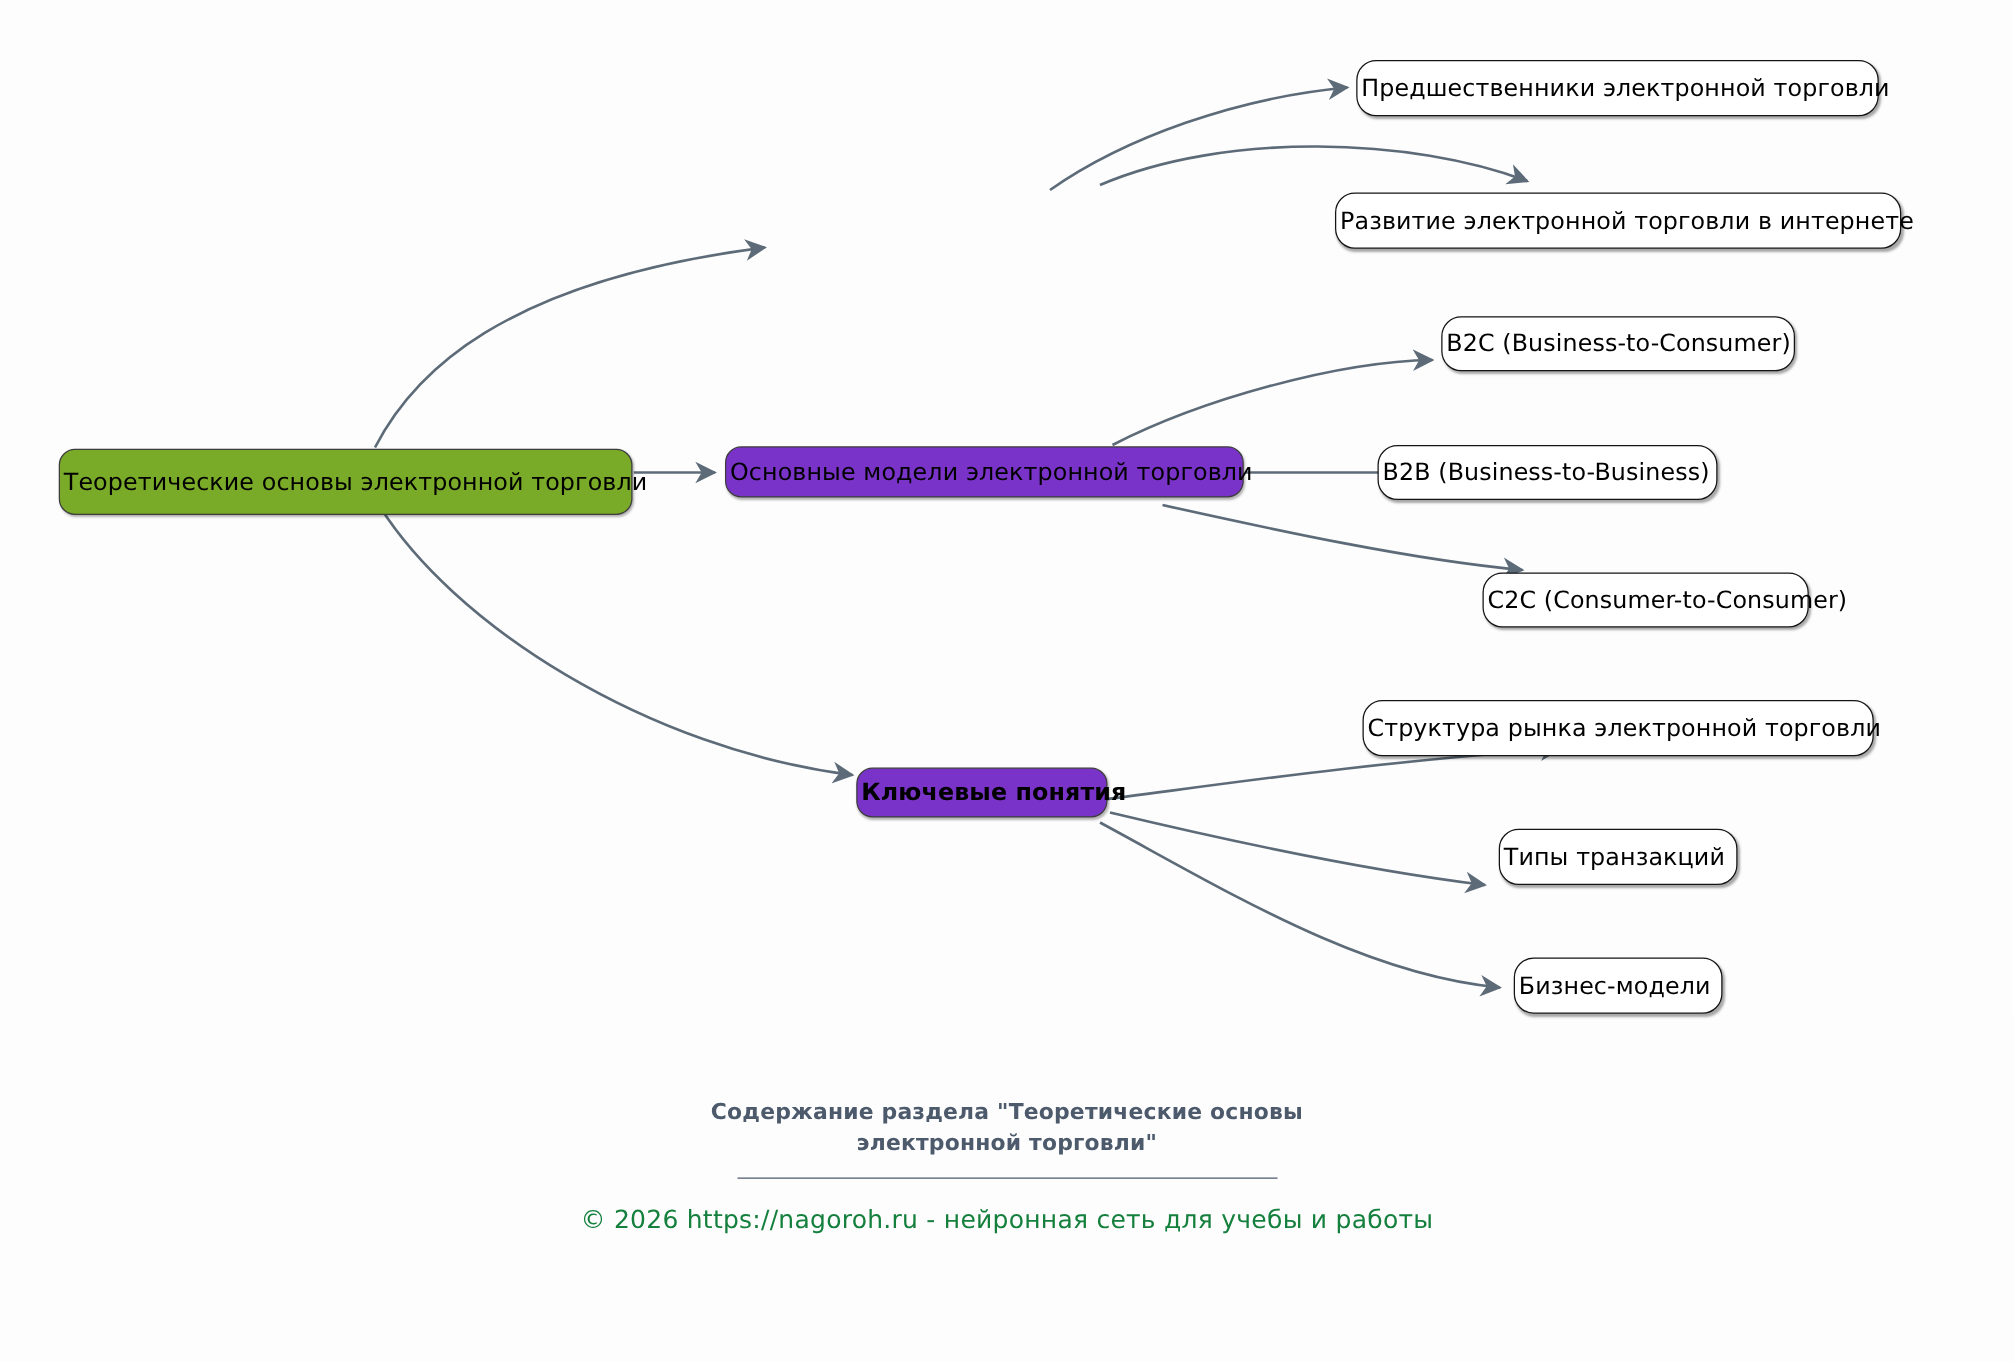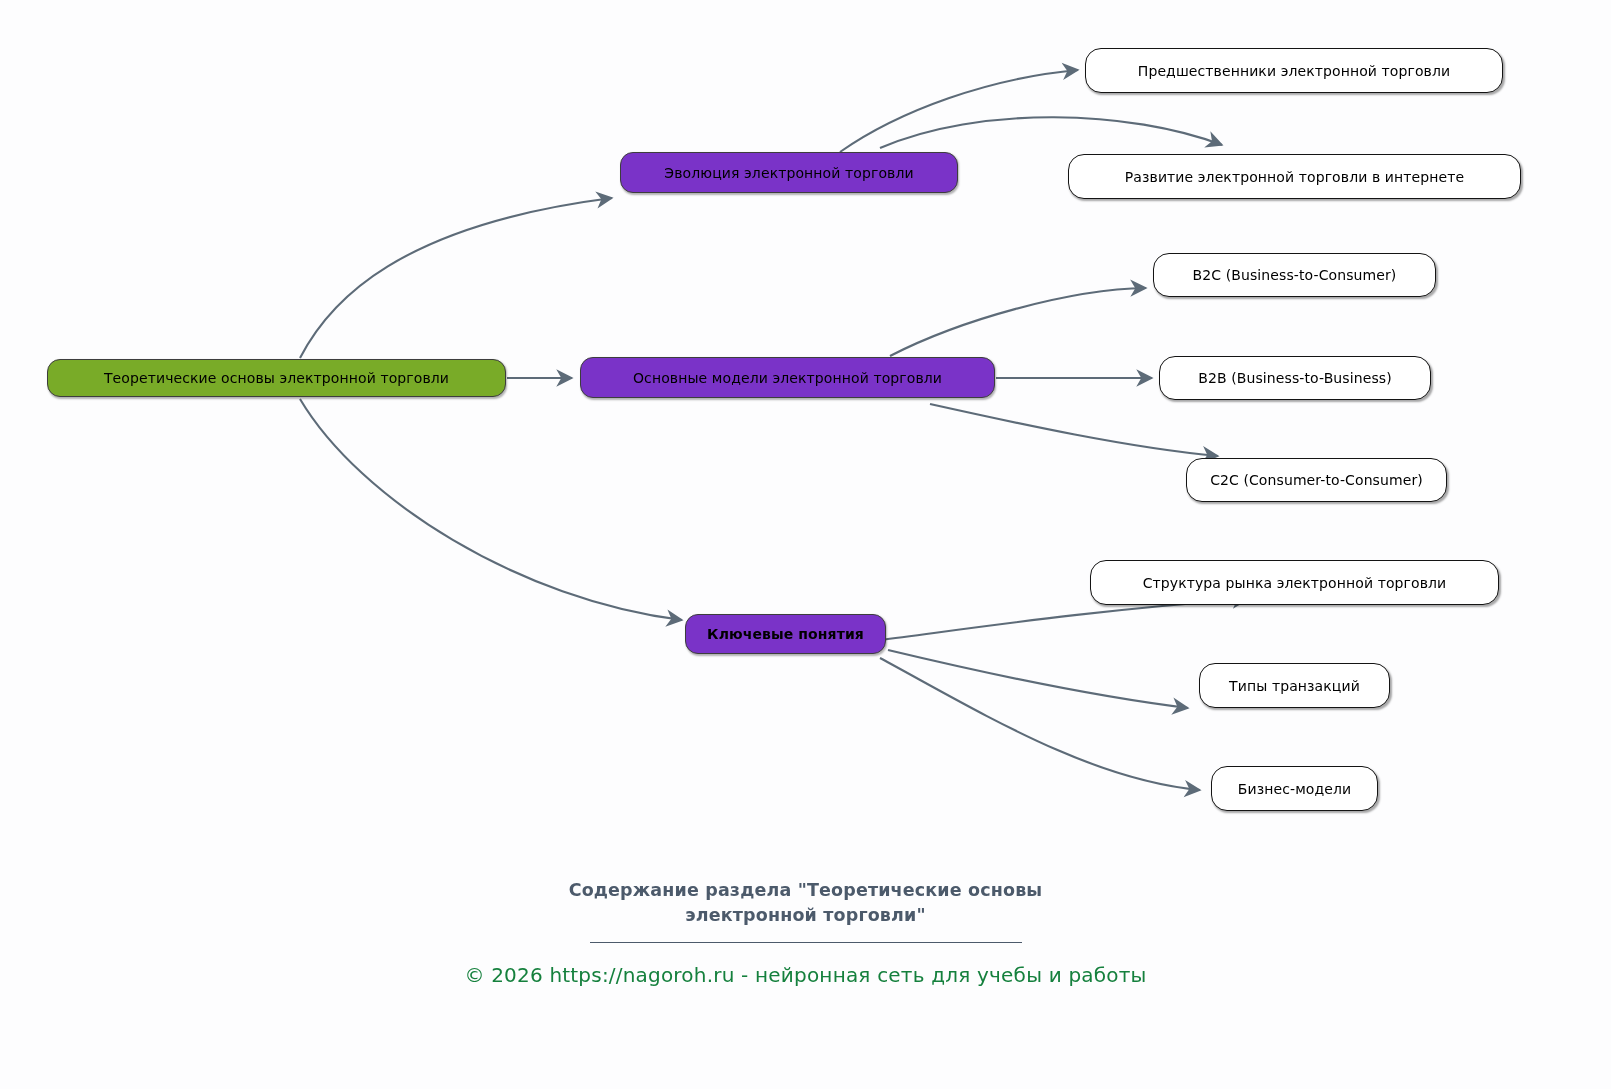--- a/index.html
+++ b/index.html
@@ -23,24 +23,24 @@
     top: 0;
     width: 1611px;
     height: 1089px;
     pointer-events: none;
   }
   .node {
     position: absolute;
     box-sizing: border-box;
     display: flex;
     align-items: center;
-    justify-content: center;
+    justify-content: flex-start;
     white-space: nowrap;
     border-radius: 14px;
-    font-size: 14px;
+    font-size: 19px;
     letter-spacing: 0.1px;
     color: #000000;
   }
   .node-root {
     background: #79ab28;
     border: 1.6px solid #3d3d3d;
     border-radius: 13px;
     box-shadow: 1px 1.5px 2px rgba(0,0,0,0.30);
   }
   .node-branch {
@@ -108,27 +108,24 @@
       <path d="M890,356 C960,320 1070,289 1146,288"></path>
       <path d="M996,378 L1152,378"></path>
       <path d="M930,404 C1020,424 1130,448 1218,456"></path>
 
       <path d="M880,640 C960,630 1090,610 1248,599"></path>
       <path d="M888,650 C980,672 1090,696 1188,708"></path>
       <path d="M880,658 C980,712 1090,780 1200,790"></path>
     </g>
   </svg>
 
-  <div class="node node-root" style="left:47px; top:359px; width:459px; height:38px;">
+  <div class="node node-root" style="left:47px; top:359px; width:459px; height:53px;">
     <span class="node-label">Теоретические основы электронной торговли</span>
   </div>
 
-  <div class="node node-branch" style="left:620px; top:152px; width:338px; height:41px;">
-    <span class="node-label">Эволюция электронной торговли</span>
-  </div>
 
   <div class="node node-branch" style="left:580px; top:357px; width:415px; height:41px;">
     <span class="node-label">Основные модели электронной торговли</span>
   </div>
 
   <div class="node node-branch" style="left:685px; top:614px; width:201px; height:40px;font-weight:bold;">
     <span class="node-label">Ключевые понятия</span>
   </div>
 
   <div class="node node-leaf" style="left:1085px; top:48px; width:418px; height:45px;">
@@ -136,21 +133,21 @@
   </div>
 
   <div class="node node-leaf" style="left:1068px; top:154px; width:453px; height:45px;">
     <span class="node-label">Развитие электронной торговли в интернете</span>
   </div>
 
   <div class="node node-leaf" style="left:1153px; top:253px; width:283px; height:44px;">
     <span class="node-label">B2C (Business-to-Consumer)</span>
   </div>
 
-  <div class="node node-leaf" style="left:1159px; top:356px; width:272px; height:44px;">
+  <div class="node node-leaf" style="left:1102px; top:356px; width:272px; height:44px;">
     <span class="node-label">B2B (Business-to-Business)</span>
   </div>
 
   <div class="node node-leaf" style="left:1186px; top:458px; width:261px; height:44px;">
     <span class="node-label">C2C (Consumer-to-Consumer)</span>
   </div>
 
   <div class="node node-leaf" style="left:1090px; top:560px; width:409px; height:45px;">
     <span class="node-label">Структура рынка электронной торговли</span>
   </div>

